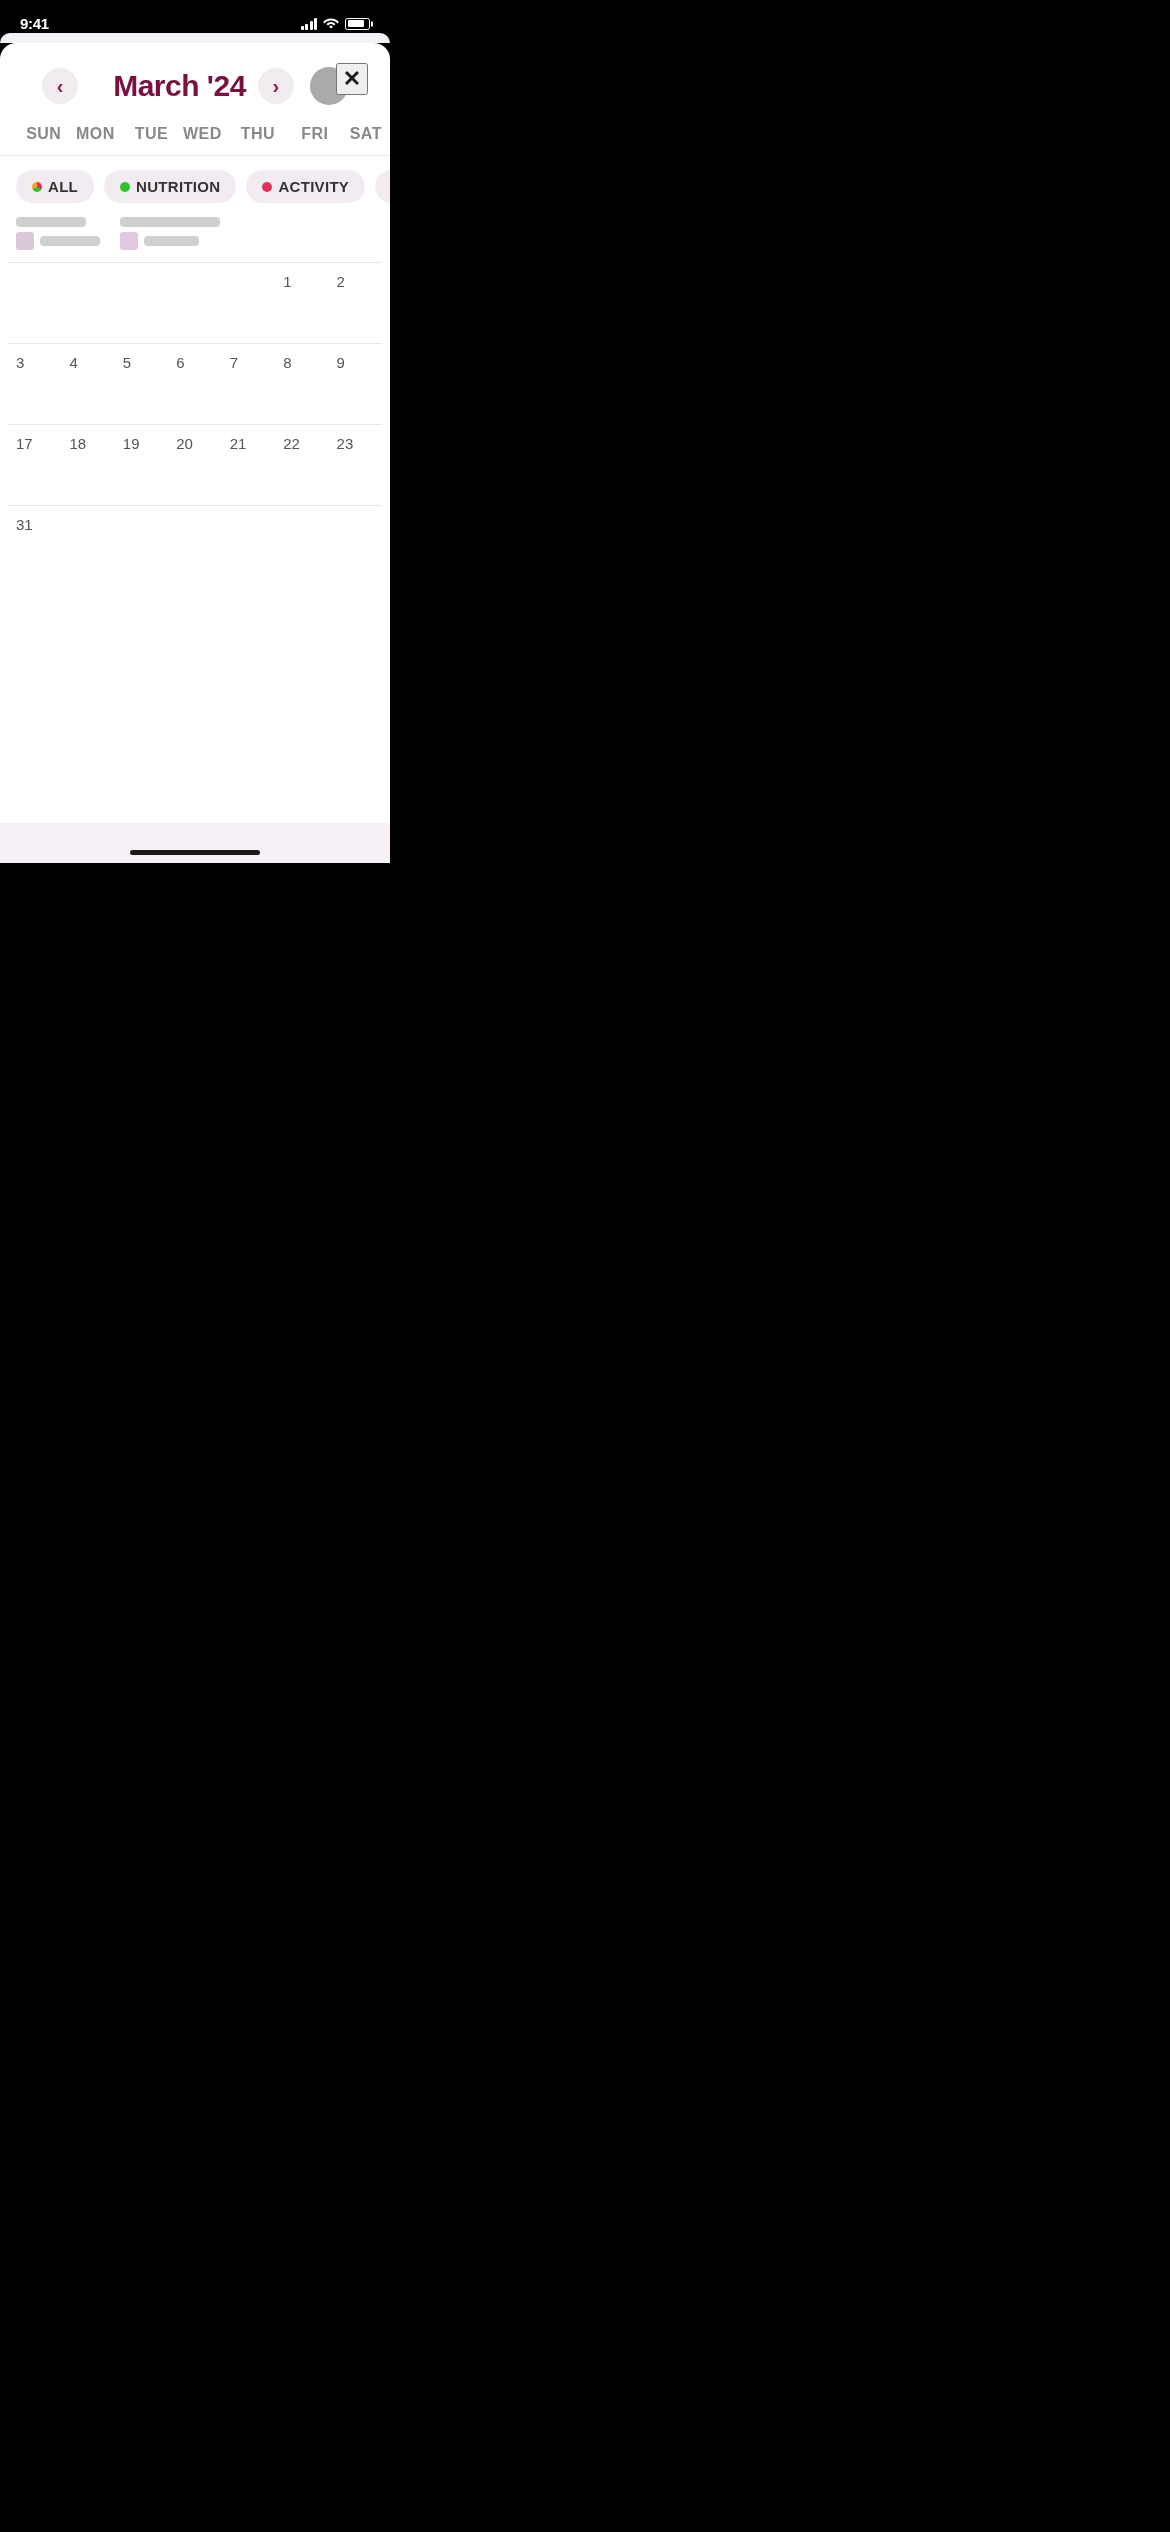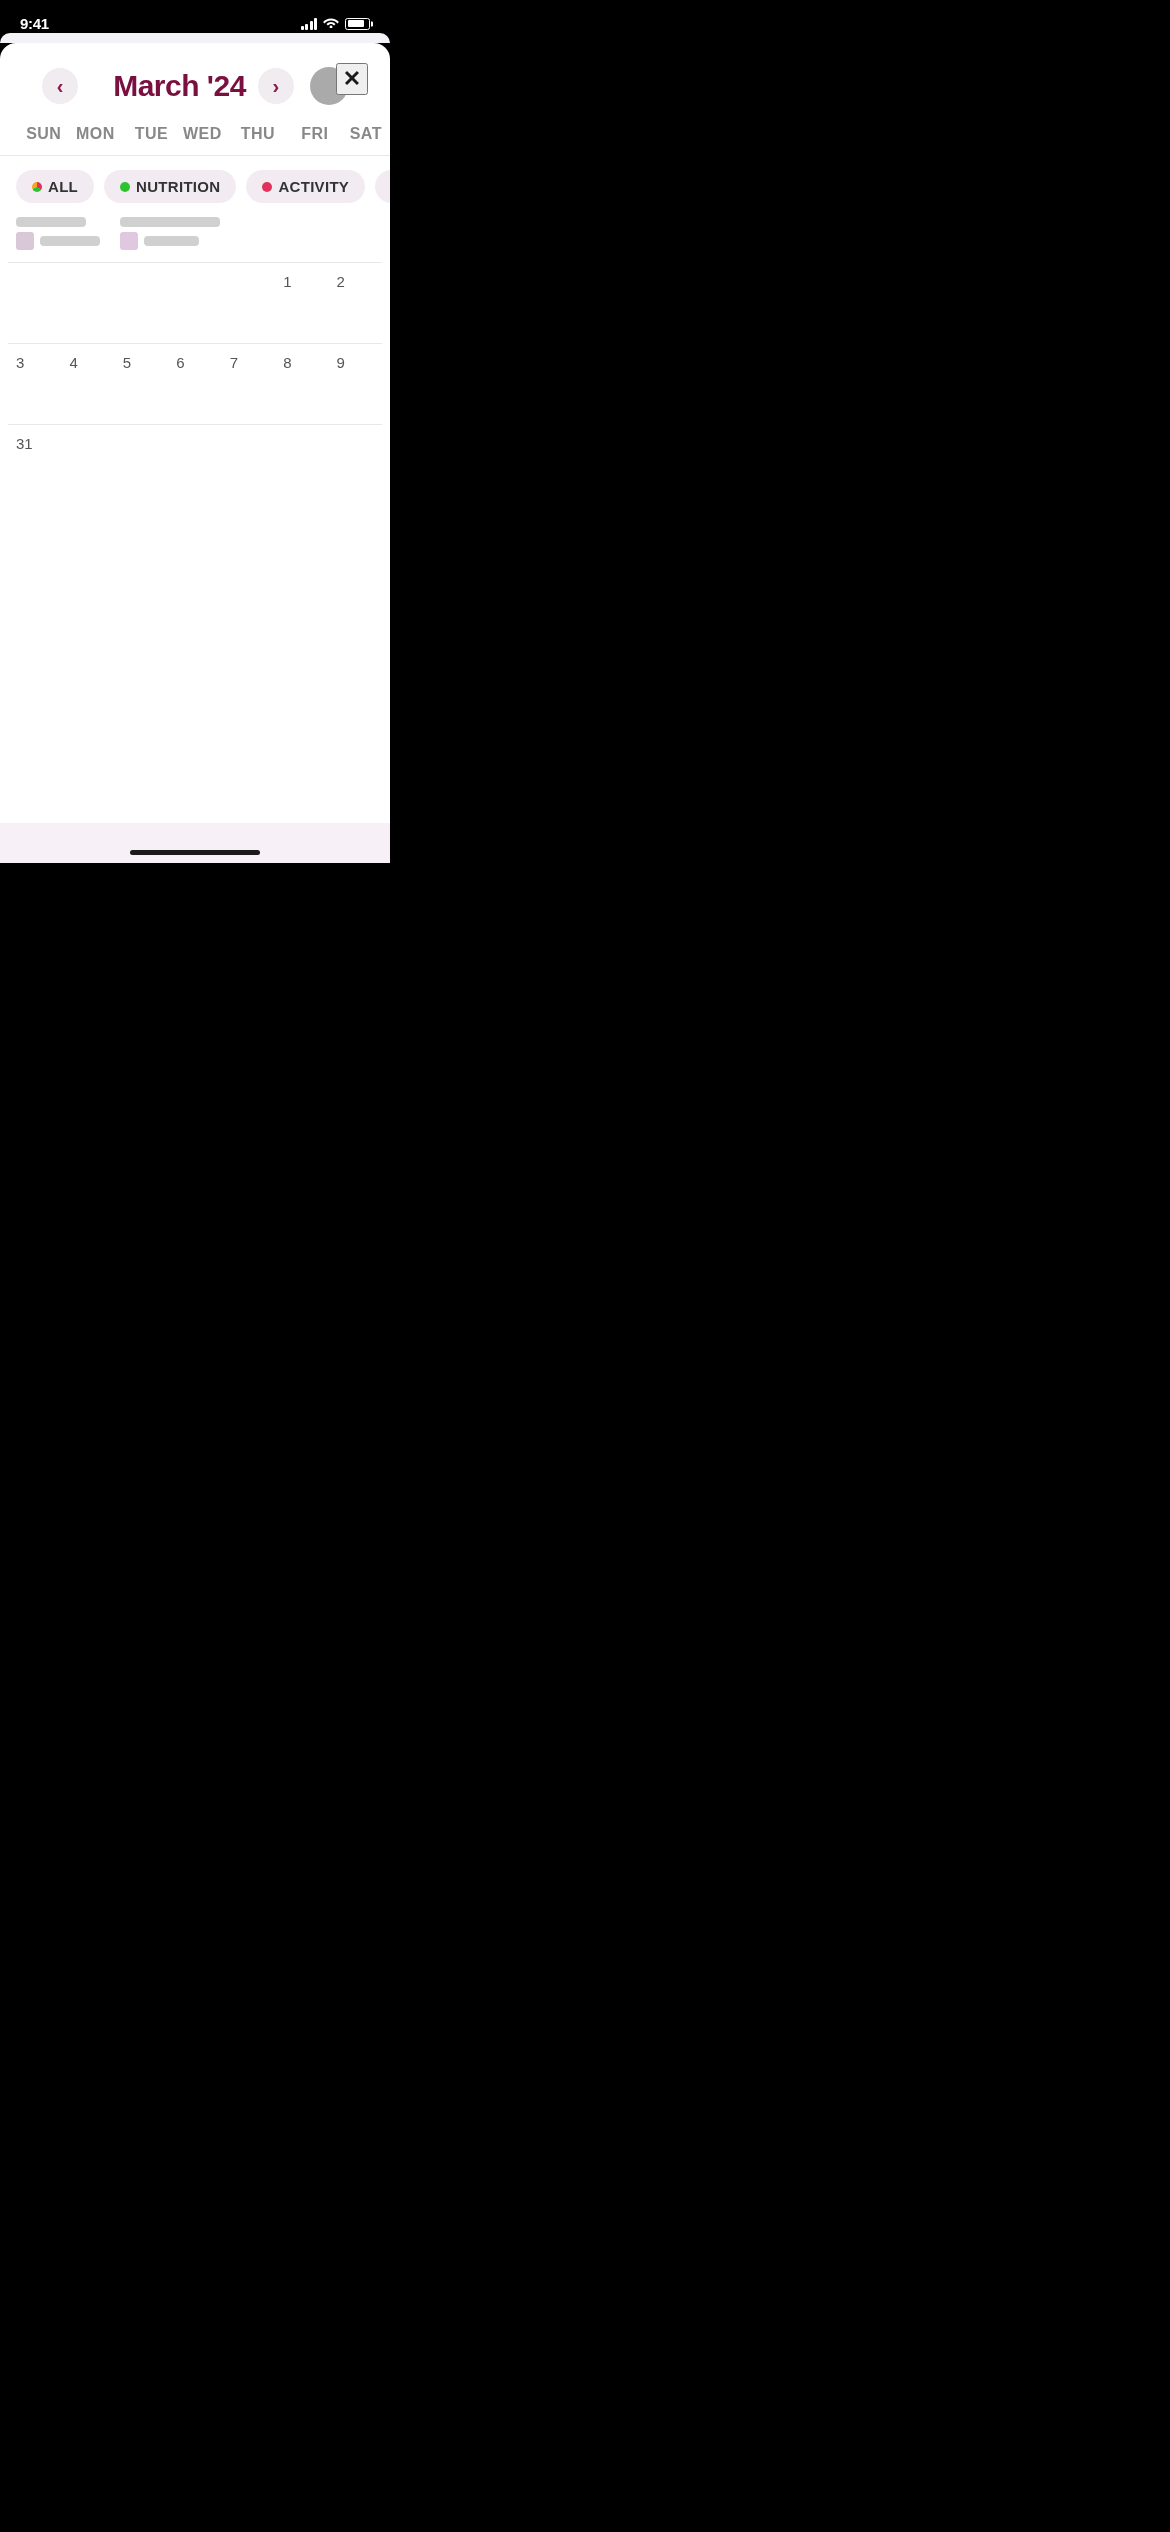--- a/index.html
+++ b/index.html
@@ -403,20 +403,29 @@
       <div class="calendar-cell"><span class="cell-date">3</span></div>
       <div class="calendar-cell"><span class="cell-date">4</span></div>
       <div class="calendar-cell"><span class="cell-date">5</span></div>
       <div class="calendar-cell"><span class="cell-date">6</span></div>
       <div class="calendar-cell"><span class="cell-date">7</span></div>
       <div class="calendar-cell"><span class="cell-date">8</span></div>
       <div class="calendar-cell"><span class="cell-date">9</span></div>
     </div>
 
 
+    <div class="calendar-week">
+      <div class="calendar-cell"><span class="cell-date">17</span></div>
+      <div class="calendar-cell"><span class="cell-date">18</span></div>
+      <div class="calendar-cell"><span class="cell-date">19</span></div>
+      <div class="calendar-cell"><span class="cell-date">20</span></div>
+      <div class="calendar-cell"><span class="cell-date">21</span></div>
+      <div class="calendar-cell"><span class="cell-date">22</span></div>
+      <div class="calendar-cell"><span class="cell-date">23</span></div>
+    </div>
 
 
     <div class="calendar-week" style="min-height:70px;gap:28px;">
       <div class="calendar-cell"><span class="cell-date">31</span></div>
       <div class="calendar-cell"><span class="cell-date empty">-</span></div>
       <div class="calendar-cell"><span class="cell-date empty">-</span></div>
       <div class="calendar-cell"><span class="cell-date empty">-</span></div>
       <div class="calendar-cell"><span class="cell-date empty">-</span></div>
       <div class="calendar-cell"><span class="cell-date empty">-</span></div>
       <div class="calendar-cell"><span class="cell-date empty">-</span></div>

